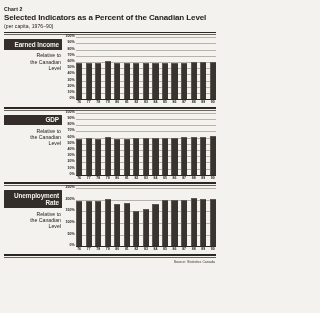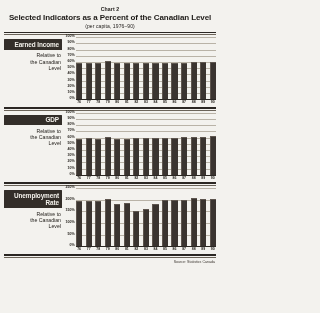--- a/index.html
+++ b/index.html
@@ -7,21 +7,21 @@
     width:220px;height:313px;
     background:#f3f2ee;
     font-family:"Liberation Sans", sans-serif;
     color:#1d1a17;
     overflow:hidden;
     position:relative;
   }
   .page{width:220px;height:313px;position:relative;box-sizing:border-box;padding:0 4px;}
 
   
-  .hdr{padding-top:6px;text-align:center;}
+  .hdr{padding-top:6px;}
   .chart-num{font-size:5.2px;font-weight:700;letter-spacing:.1px;line-height:6px;}
   .chart-title{font-size:8px;font-weight:700;line-height:10px;letter-spacing:-.1px;
                white-space:nowrap;margin-top:.5px;}
   .chart-sub{font-size:5px;line-height:6px;margin-top:.5px;letter-spacing:.1px;}
 
   
   .rule-thick{height:1.6px;background:#2b2723;margin:2.5px 0 0 0;}
   .rule-thin{height:.8px;background:#6b6459;margin-top:1.4px;}
   .rule-grp{margin-bottom:2px;}
 

